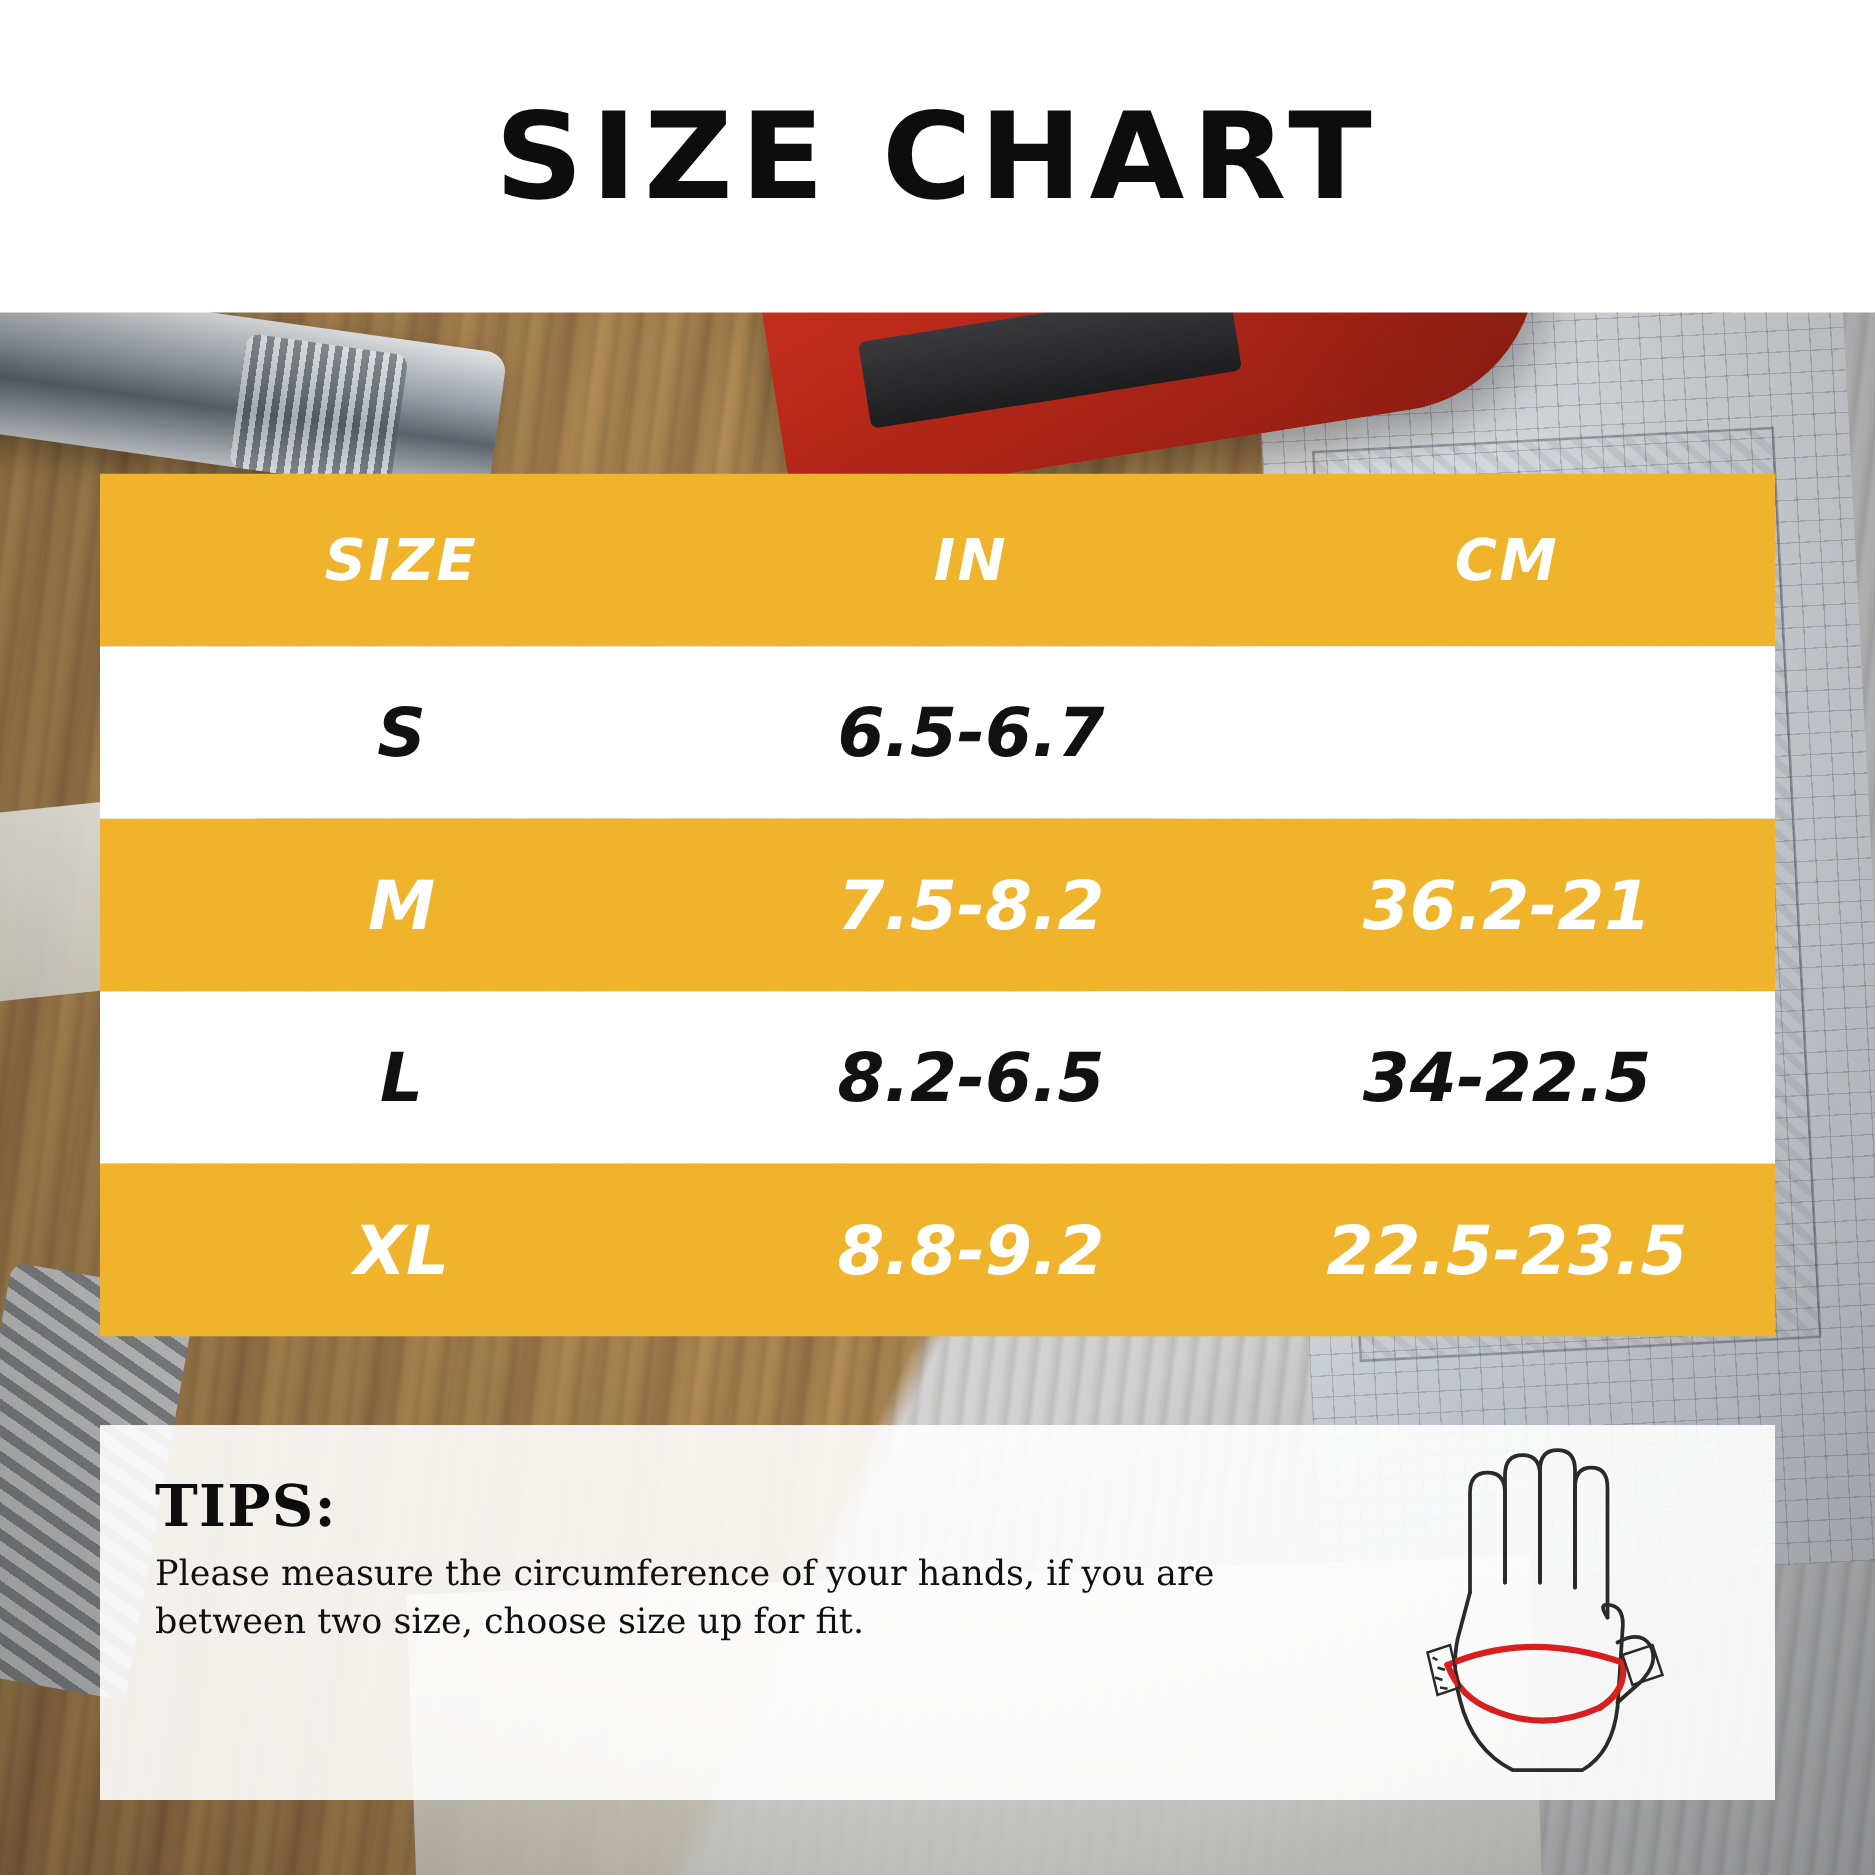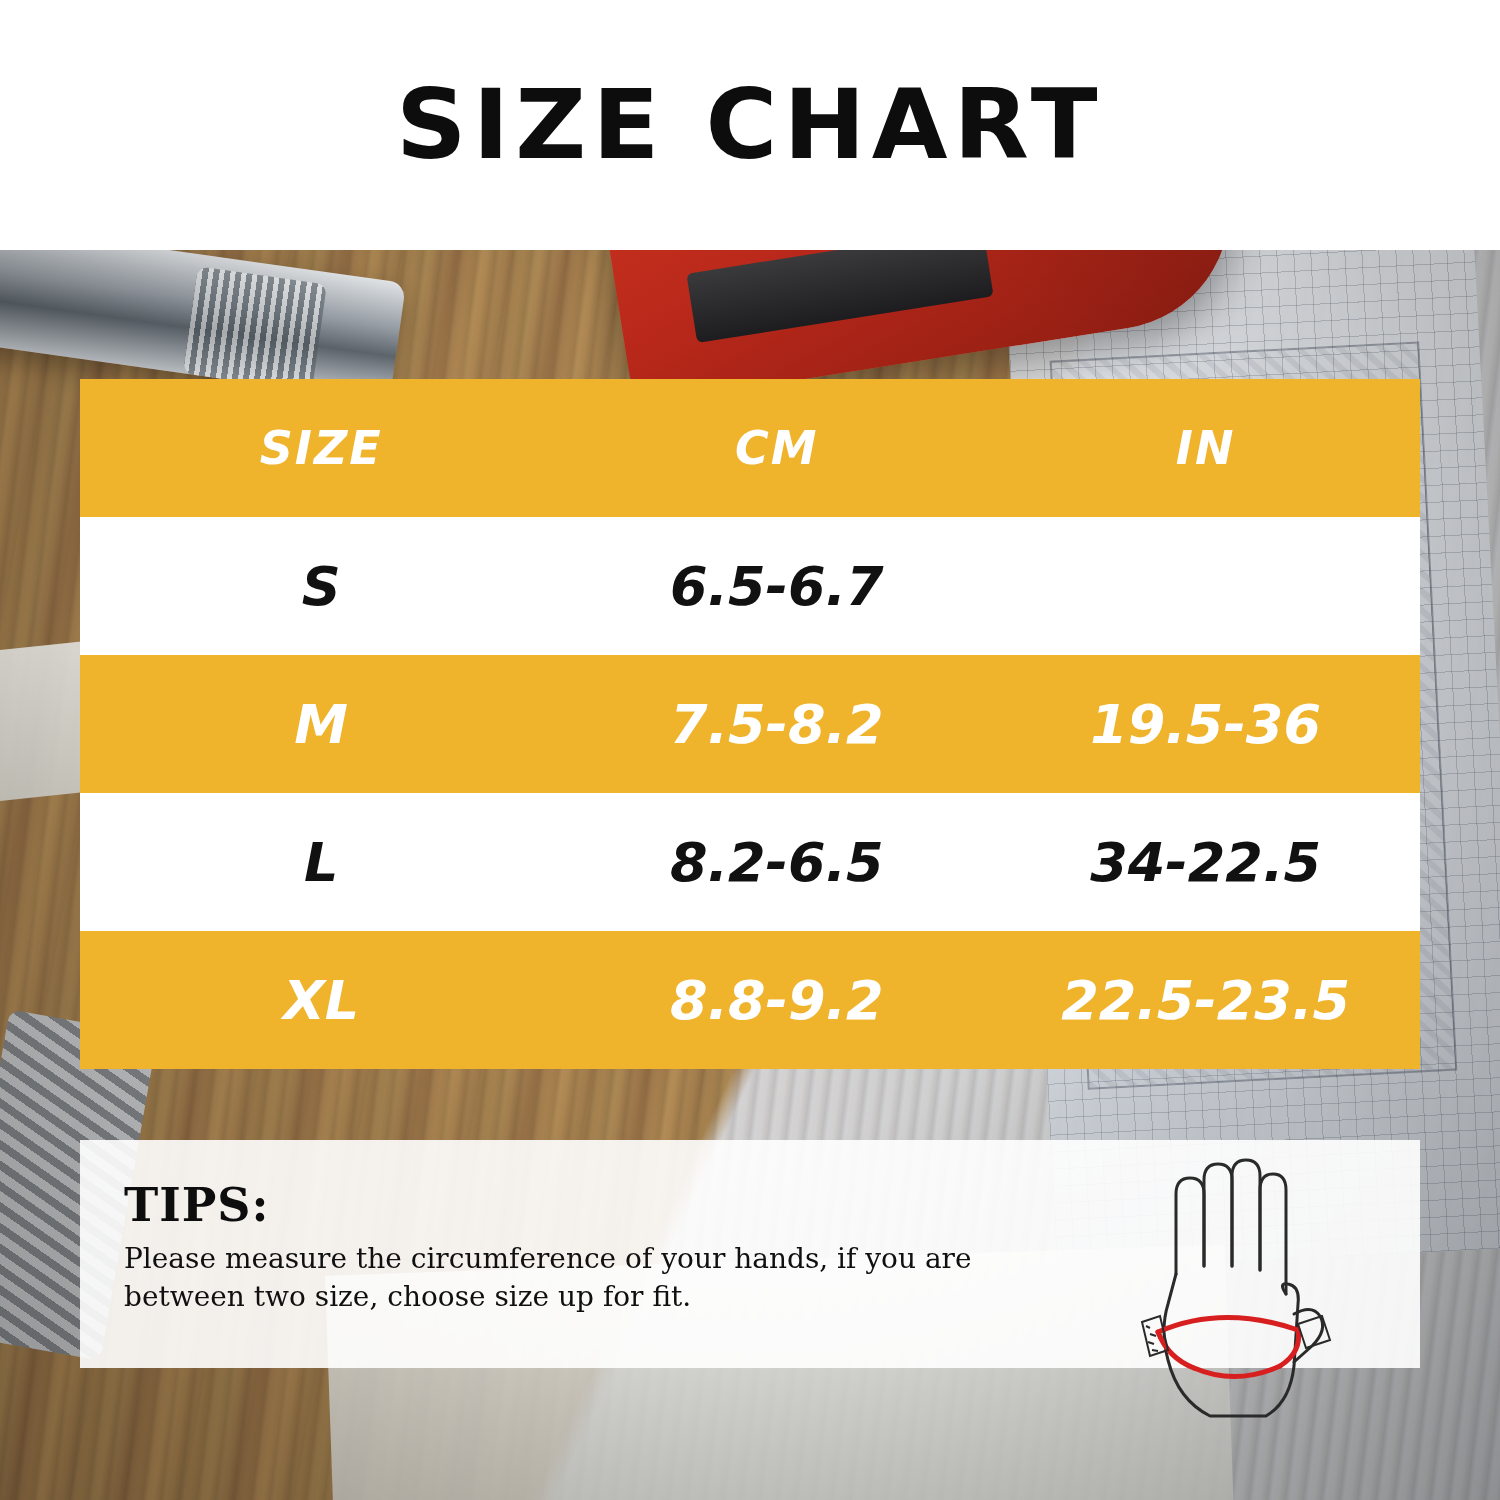--- a/index.html
+++ b/index.html
@@ -227,21 +227,21 @@
   }
   .row.even .cell.c1 { color: #ffffff; }
   .row.odd .cell.c1 { color: #111111; }
 
   
   .tips {
     position: absolute;
     left: 80px;
     top: 1140px;
     width: 1340px;
-    height: 228px;
+    height: 300px;
     background: rgba(255,255,255,0.90);
     box-sizing: border-box;
     padding: 38px 44px;
     display: flex;
     align-items: flex-start;
     justify-content: space-between;
   }
   .tips-text-wrap { max-width: 930px; }
   .tips-title {
     font-family: "DejaVu Serif", serif;
@@ -285,33 +285,33 @@
   <div class="bg-vignette"></div>
 
   <div class="title-band">
     <div class="title-text">SIZE CHART</div>
   </div>
 
   <div class="table">
 
     <div class="row header">
       <div class="cell c1">SIZE</div>
+      <div class="cell c2">IN</div>
       <div class="cell c3">CM</div>
-      <div class="cell c2">IN</div>
     </div>
 
     <div class="row odd">
       <div class="cell c1">S</div>
       <div class="cell c2">6.5-6.7</div>
     </div>
 
     <div class="row even">
       <div class="cell c1">M</div>
       <div class="cell c2">7.5-8.2</div>
-      <div class="cell c3">19.5-36</div>
+      <div class="cell c3">36.2-21</div>
     </div>
 
     <div class="row odd">
       <div class="cell c1">L</div>
       <div class="cell c2">8.2-6.5</div>
       <div class="cell c3">34-22.5</div>
     </div>
 
     <div class="row even">
       <div class="cell c1">XL</div>

